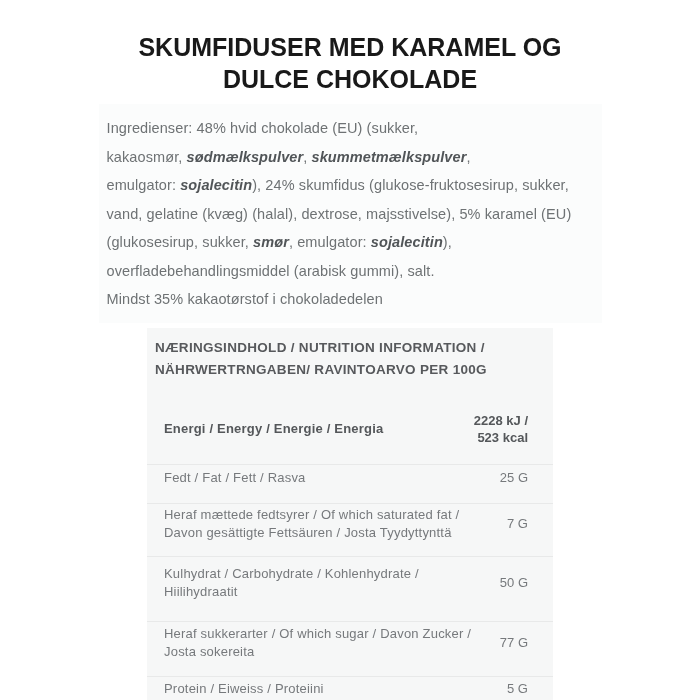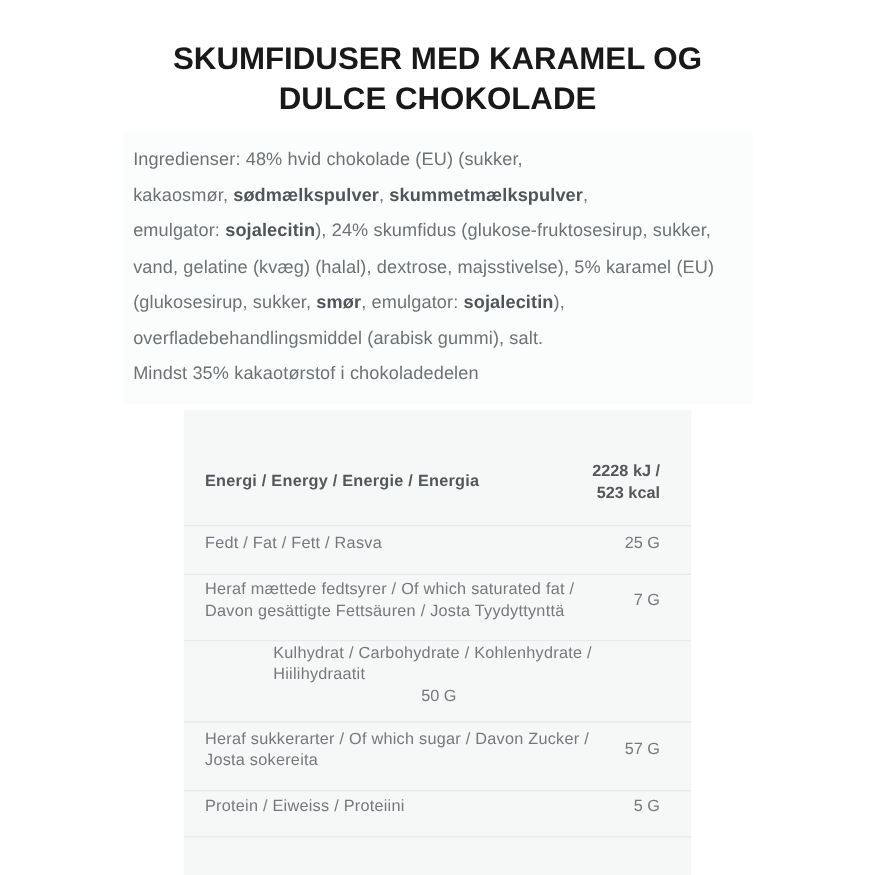--- a/index.html
+++ b/index.html
@@ -15,75 +15,76 @@
   .title{
     margin:31px auto 0;text-align:center;
     font-size:25px;font-weight:700;line-height:32px;color:var(--title_text);
   }
   .ingredients{
     width:487px;margin:9px auto 0;background:var(--ingredients_bg);
     padding:10px 8px 9px 8px;
     font-size:14.5px;line-height:28.5px;color:var(--body_text);
     letter-spacing:.1px;
   }
-  .ingredients b{color:var(--bold_text);font-weight:700;}
+  .ingredients b{color:var(--bold_text);font-weight:700;font-style:italic;}
   .nutri{
     width:406px;height:434px;margin:5px auto 0;background:var(--table_bg);
     box-sizing:border-box;padding-top:9px;overflow:hidden;
   }
   .nutri-header{
     padding:0 10px 0 8px;font-size:13.5px;font-weight:700;letter-spacing:.3px;
     color:var(--header_text);line-height:22px;
   }
   .rows{margin-top:26px;}
   .row{
     display:flex;align-items:center;justify-content:space-between;
     border-bottom:1px solid var(--divider);
     padding:0 25px 12px 17px;box-sizing:border-box;
   }
   .row .label{font-size:13px;line-height:17.5px;color:var(--row_text);letter-spacing:.2px;}
   .row .value{font-size:13px;line-height:17.5px;color:var(--row_text);text-align:right;white-space:nowrap;margin-left:10px;}
   .row.bold .label,.row.bold .value{font-weight:700;color:var(--row_bold_text);}
   .row:nth-child(1){min-height:58px;}
   .row:nth-child(2){min-height:39px;}
   .row:nth-child(3){min-height:53px;}
-  .row:nth-child(4){min-height:65px;flex-direction:column;}
+  .row:nth-child(4){min-height:65px;}
   .row:nth-child(5){min-height:55px;}
   .row:nth-child(6){min-height:37px;}
   .row:nth-child(7){min-height:36px;}
 </style>
 </head>
 <body>
 
 <div class="page">
   <h1 class="title">SKUMFIDUSER MED KARAMEL OG<br>DULCE CHOKOLADE</h1>
 
   <div class="ingredients"><span>Ingredienser: 48% hvid chokolade (EU) (sukker,</span><br><span>kakaosmør, </span><b>sødmælkspulver</b><span>, </span><b>skummetmælkspulver</b><span>,</span><br><span>emulgator: </span><b>sojalecitin</b><span>), 24% skumfidus (glukose-fruktosesirup, sukker,</span><br><span>vand, gelatine (kvæg) (halal), dextrose, majsstivelse), 5% karamel (EU)</span><br><span>(glukosesirup, sukker, </span><b>smør</b><span>, emulgator: </span><b>sojalecitin</b><span>),</span><br><span>overfladebehandlingsmiddel (arabisk gummi), salt.</span><br><span>Mindst 35% kakaotørstof i chokoladedelen</span></div>
 
   <div class="nutri">
+    <div class="nutri-header">NÆRINGSINDHOLD / NUTRITION INFORMATION /<br>NÄHRWERTRNGABEN/ RAVINTOARVO PER 100G</div>
     <div class="rows" id="nutri-rows">
         <div class="row bold">
     <div class="label">Energi / Energy / Energie / Energia</div>
     <div class="value">2228 kJ /<br>523 kcal</div>
   </div>
         <div class="row">
     <div class="label">Fedt / Fat / Fett / Rasva</div>
     <div class="value">25 G</div>
   </div>
         <div class="row">
     <div class="label">Heraf mættede fedtsyrer / Of which saturated fat /<br>Davon gesättigte Fettsäuren / Josta Tyydyttynttä</div>
     <div class="value">7 G</div>
   </div>
         <div class="row">
     <div class="label">Kulhydrat / Carbohydrate / Kohlenhydrate /<br>Hiilihydraatit</div>
     <div class="value">50 G</div>
   </div>
         <div class="row">
     <div class="label">Heraf sukkerarter / Of which sugar / Davon Zucker /<br>Josta sokereita</div>
-    <div class="value">57 G</div>
+    <div class="value">77 G</div>
   </div>
         <div class="row">
     <div class="label">Protein / Eiweiss / Proteiini</div>
     <div class="value">5 G</div>
   </div>
         <div class="row">
     
     
   </div>
       </div>

